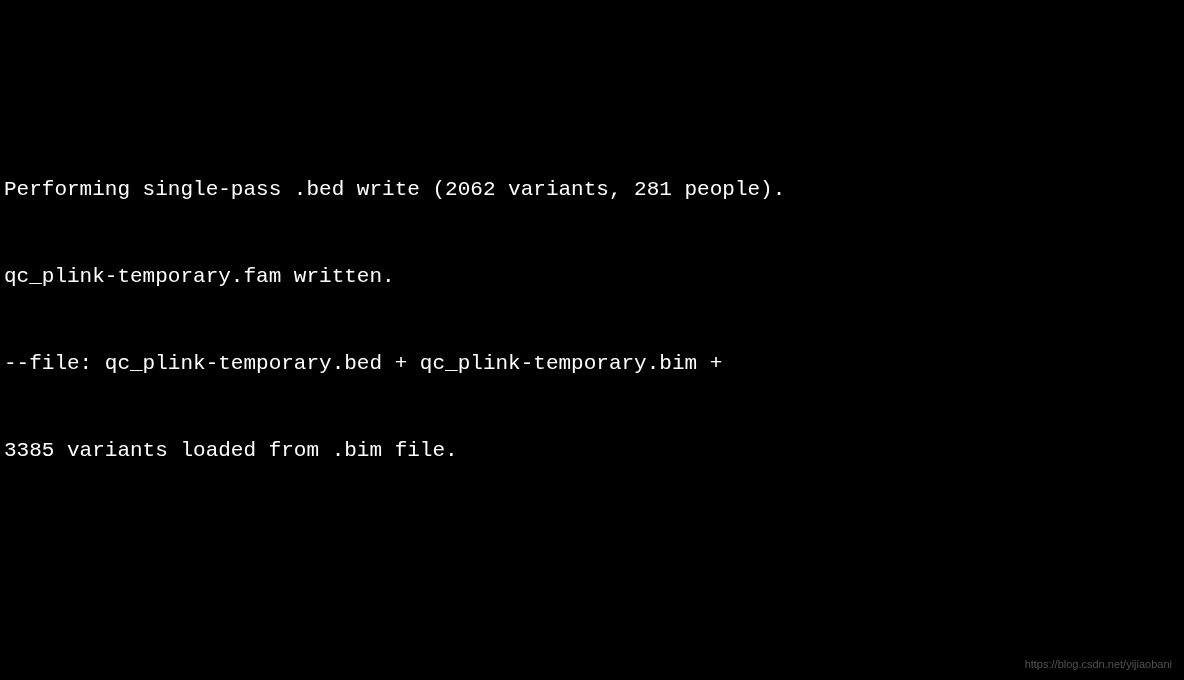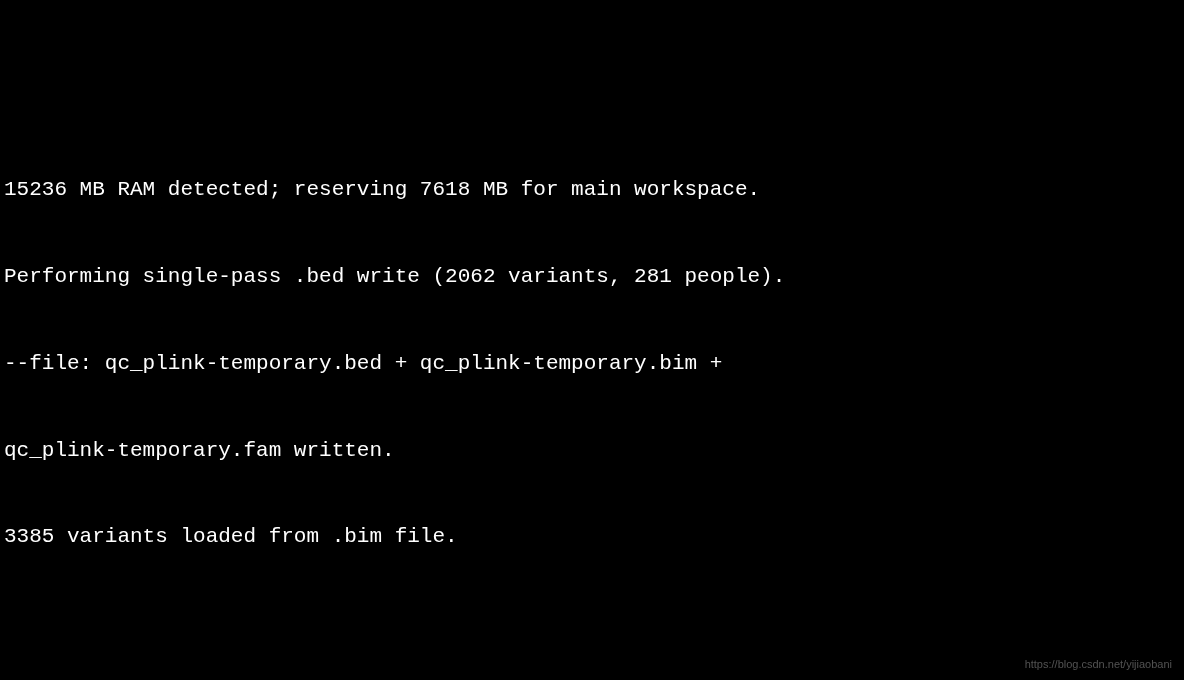--- a/index.html
+++ b/index.html
@@ -33,24 +33,23 @@
       opacity: 0.6;
       margin-left: 24px;
     }
   </style>
 </head>
 <body>
 
 
 
 <div>
-  <span class="terminal-line">15236 MB RAM detected; reserving 7618 MB for main workspace.</span>
   <span class="terminal-line">Performing single-pass .bed write (2062 variants, 281 people).</span>
+  <span class="terminal-line">qc_plink-temporary.fam written.</span>
   <span class="terminal-line">--file: qc_plink-temporary.bed + qc_plink-temporary.bim +</span>
-  <span class="terminal-line">qc_plink-temporary.fam written.</span>
   <span class="terminal-line">3385 variants loaded from .bim file.</span>
   
   
   
   
   
   
   
   
   

